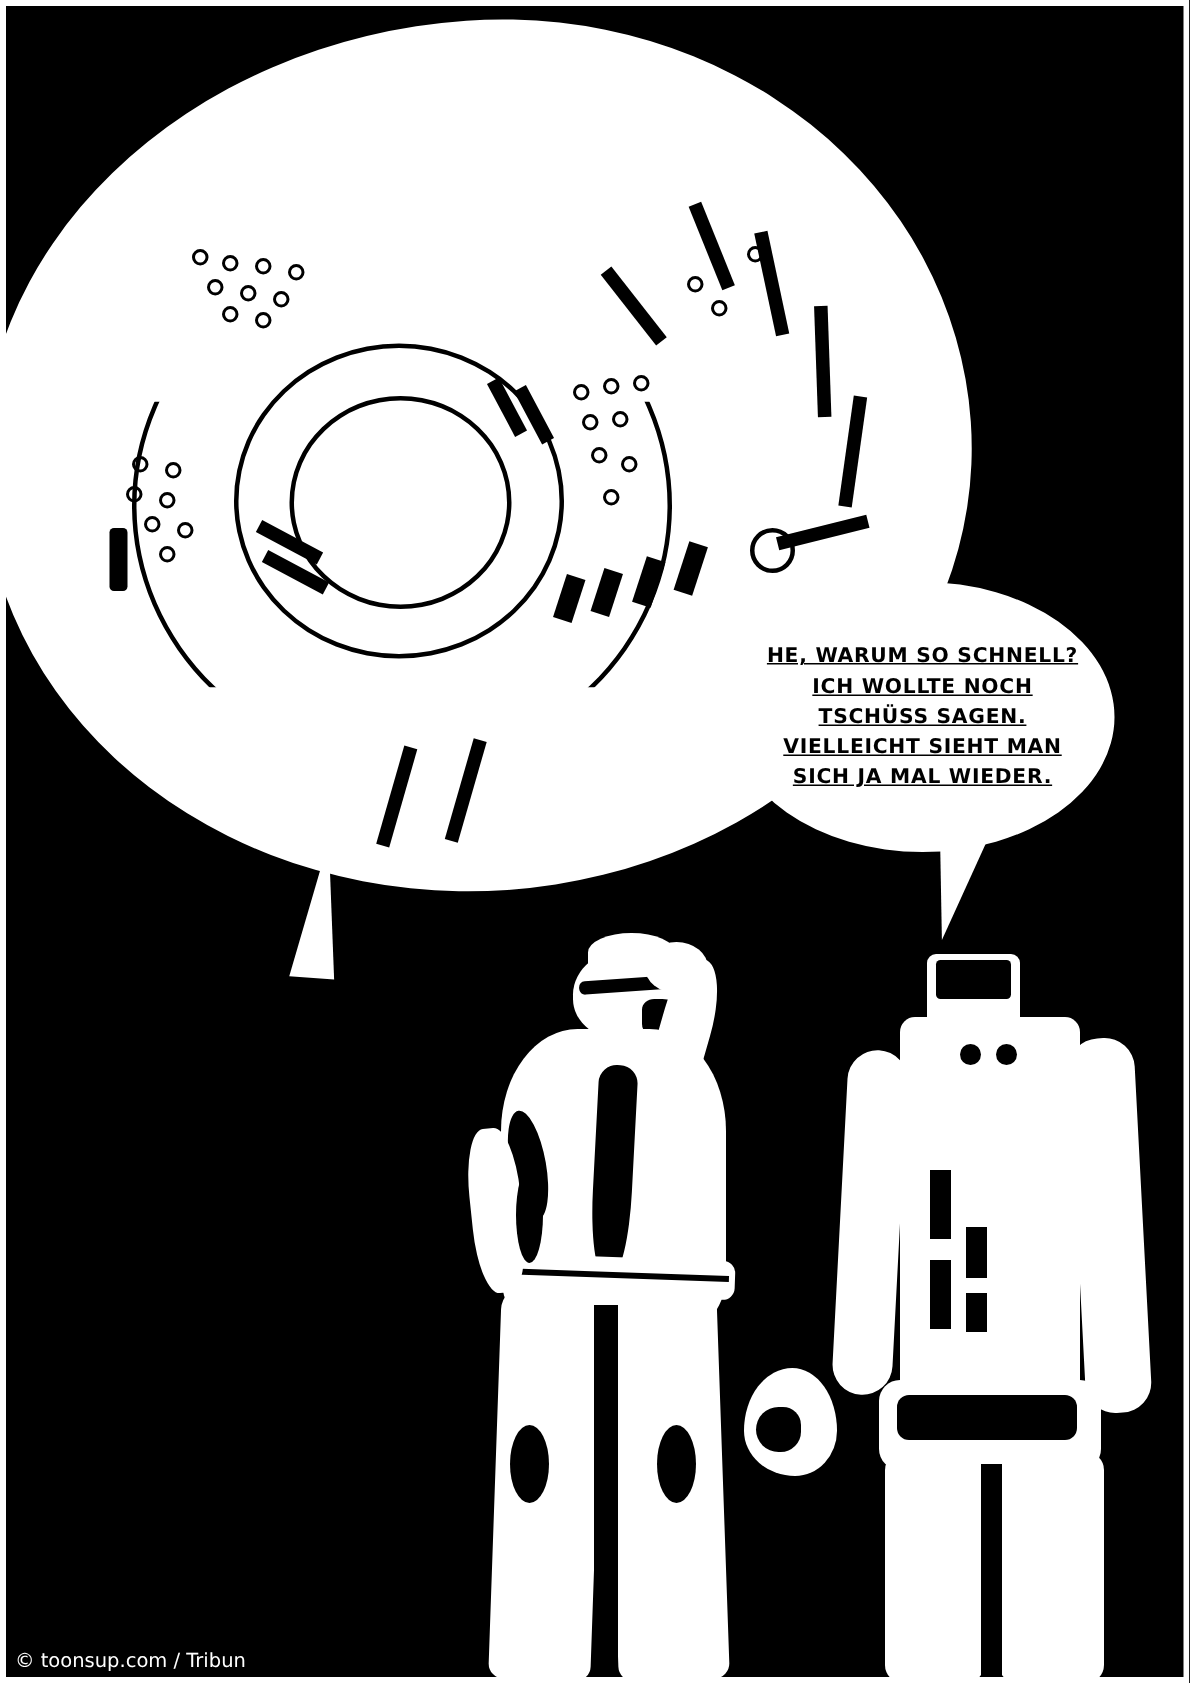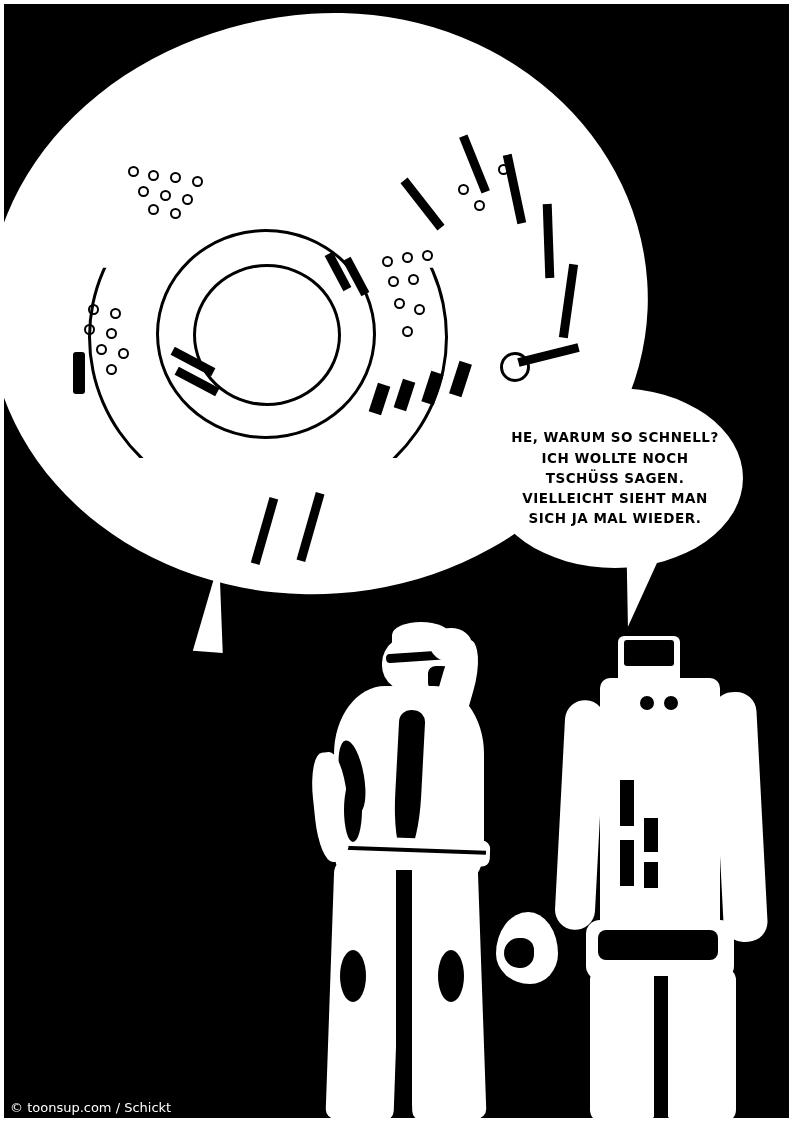--- a/index.html
+++ b/index.html
@@ -103,21 +103,21 @@
   }
   .balloon .text {
     padding: 0 22px;
     font-size: 13.5px;
     font-weight: 600;
     text-transform: uppercase;
     font-family: "DejaVu Sans", sans-serif;
   }
   #balloon-right {
     left: 487px; top: 388px;
-    width: 256px; height: 180px;
+    width: 256px; height: 180px; text-decoration: underline;
   }
   #balloon-left {
     left: 52px; top: 634px;
     width: 300px; height: 190px;
   }
   .tail {
     position: absolute;
     width: 0; height: 0;
   }
   #tail-right {
@@ -293,17 +293,17 @@
   </div>
 
   <div class="tail" id="tail-right"></div>
   <div class="balloon" id="balloon-right">
     <div class="text">He, warum so schnell? Ich wollte noch Tschüss sagen. Vielleicht sieht man sich ja mal wieder.</div>
   </div>
 
   <div class="tail" id="tail-left"></div>
 
   <div class="credit">
-    <span>© toonsup.com / Schickt</span>
+    <span>© toonsup.com / Tribun</span>
   </div>
 
   <div class="panel-border"></div>
 </div>
 
 </body></html>

